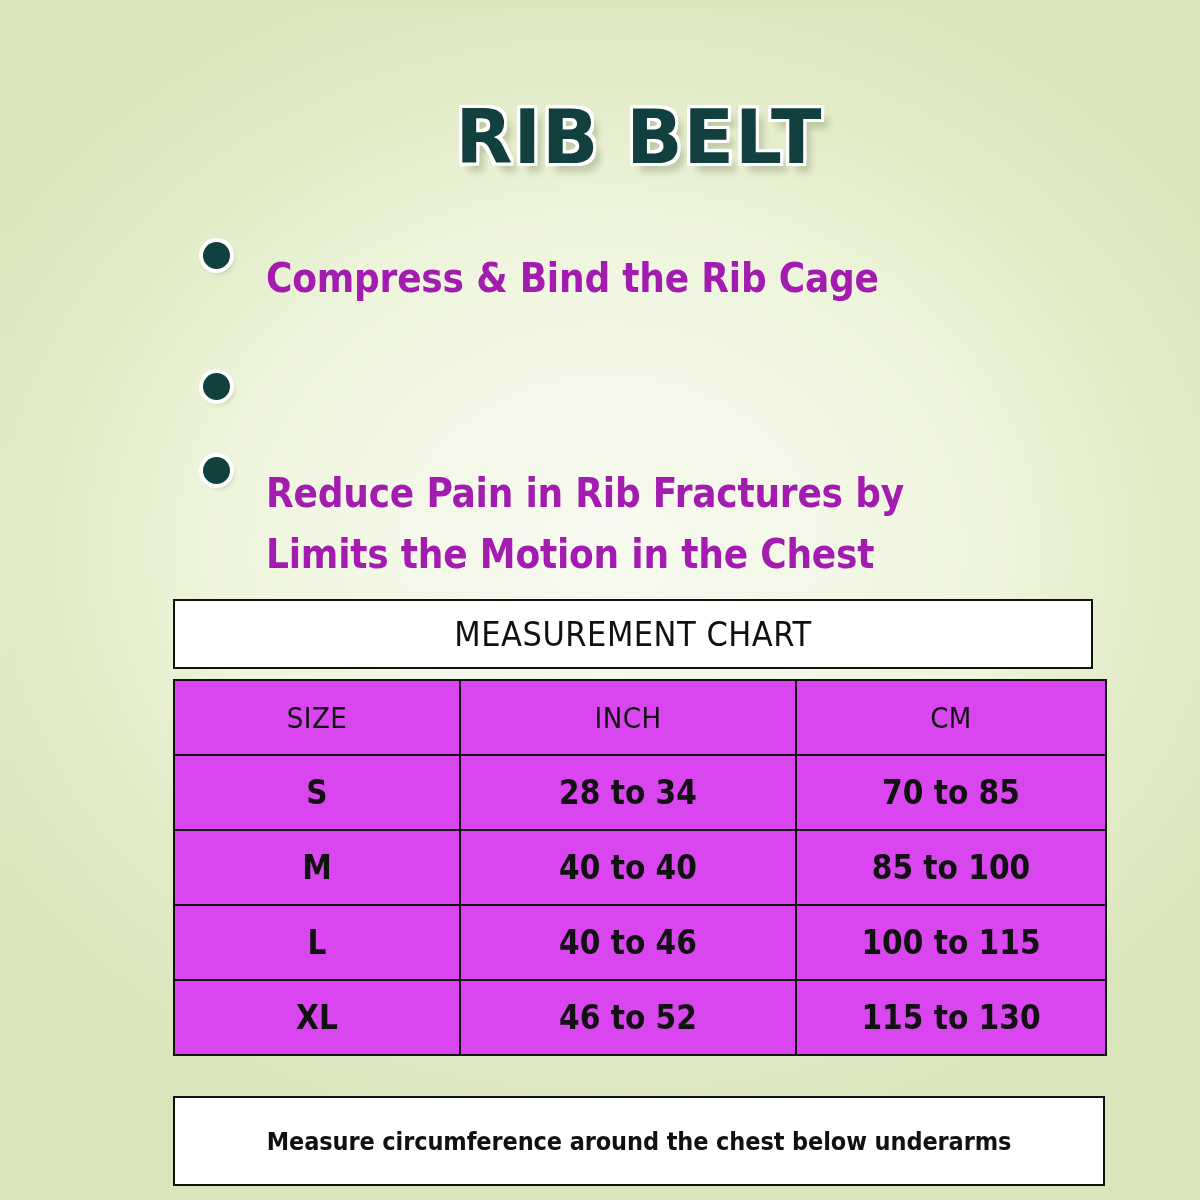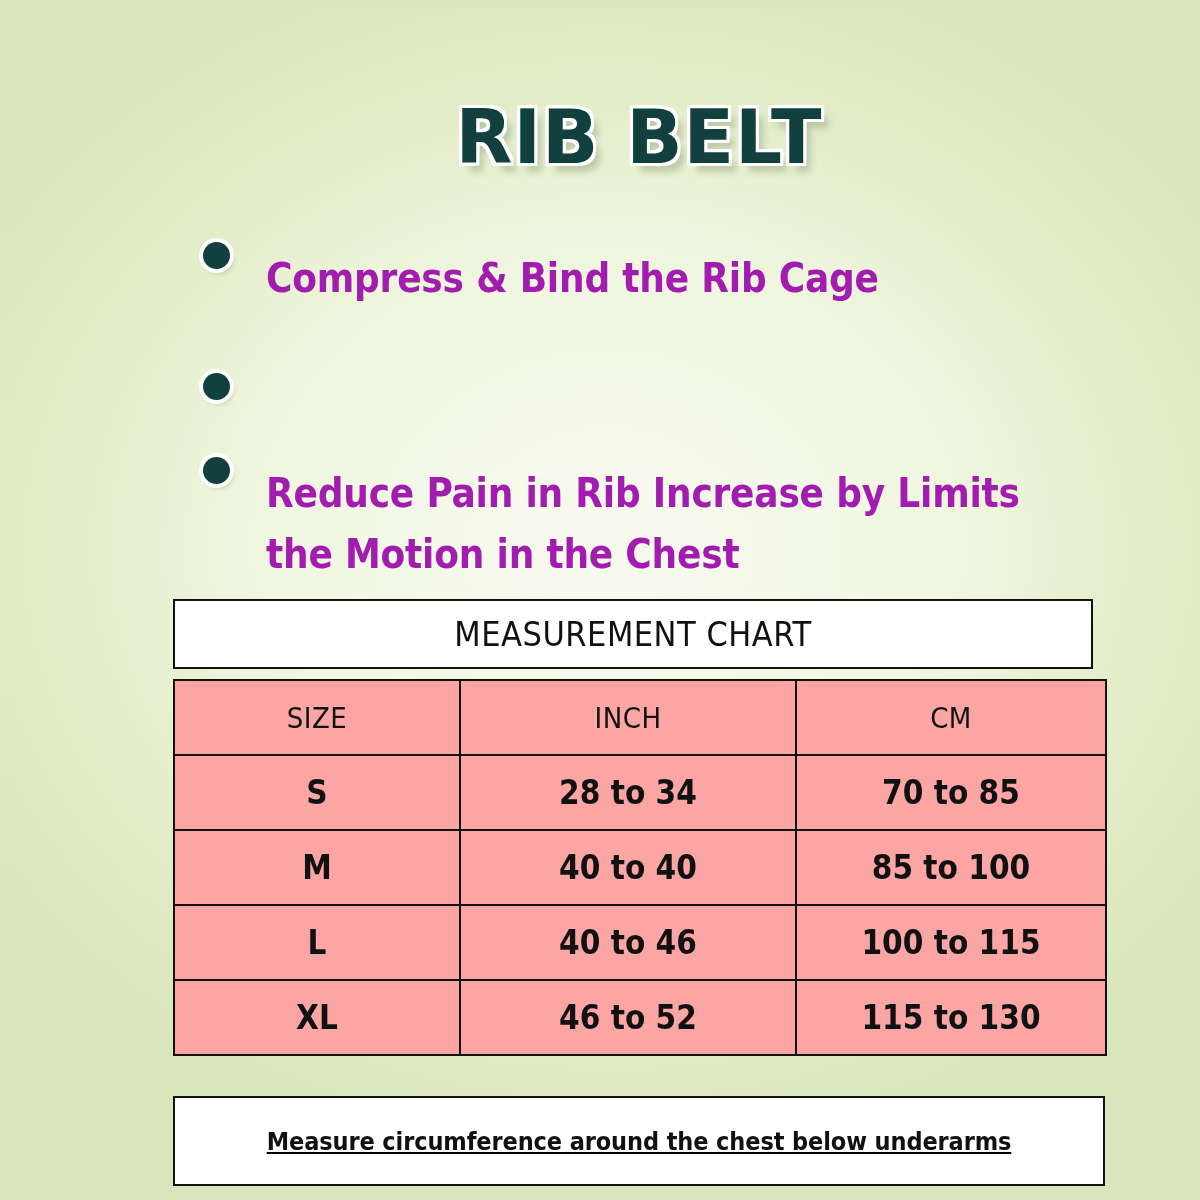--- a/index.html
+++ b/index.html
@@ -125,21 +125,21 @@
   .size-table td,
   .size-table th {
     border: 2px solid #111111;
     height: 75px;
     text-align: center;
     vertical-align: middle;
     color: #111111;
     font-family: "DejaVu Sans Condensed", "Liberation Sans Narrow", "Liberation Sans", sans-serif;
     font-weight: 400;
     font-size: 30px;
-    background: #fca5a5;
+    background: #d946ef;
   }
 
   .size-table th { font-size: 29px; letter-spacing: 0.5px; }
 
   .size-table tbody td {
     font-size: 33px;
     font-weight: 700;
   }
 
   .size-table col.c-size  { width: 286px; }
@@ -150,21 +150,20 @@
     position: absolute;
     left: 134px;
     top: 1057px;
     width: 932px;
     height: 90px;
     background: #ffffff;
     border: 2px solid #111111;
     display: flex;
     align-items: center;
     justify-content: center;
-    text-decoration: underline;
   }
 
   .note-text {
     font-family: "DejaVu Sans Condensed", "Liberation Sans Narrow", "Liberation Sans", sans-serif;
     font-size: 25px;
     font-weight: 700;
     color: #111111;
     letter-spacing: -0.1px;
   }
 </style>
@@ -181,21 +180,21 @@
       <span class="bullet-dot"></span>
       <span class="bullet-text">Compress &amp; Bind the Rib Cage</span>
     </div>
 
     <div class="bullet-row">
       <span class="bullet-dot"></span>
     </div>
 
     <div class="bullet-row">
       <span class="bullet-dot"></span>
-      <span class="bullet-text">Reduce Pain in Rib Increase by Limits the Motion in the Chest</span>
+      <span class="bullet-text">Reduce Pain in Rib Fractures by Limits the Motion in the Chest</span>
     </div>
 
   </div>
 
   <div class="chart-header">
     <span class="chart-header-label">MEASUREMENT CHART</span>
   </div>
 
   <table class="size-table">
     <colgroup>

